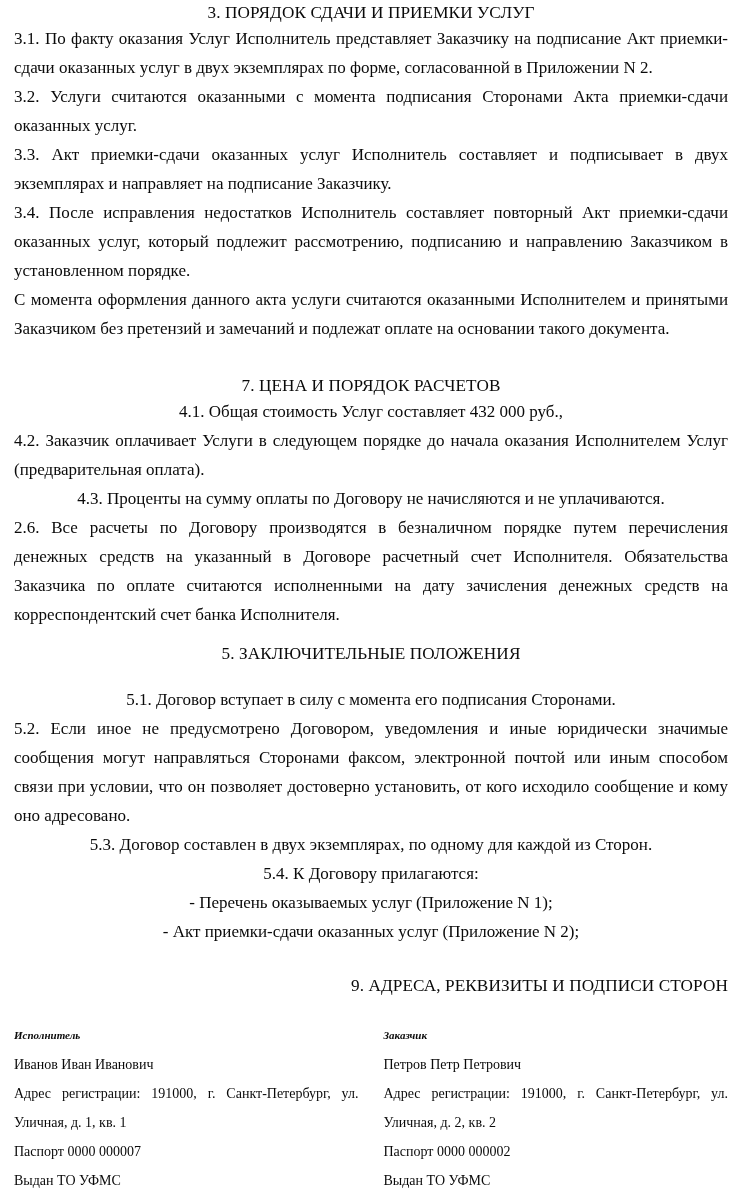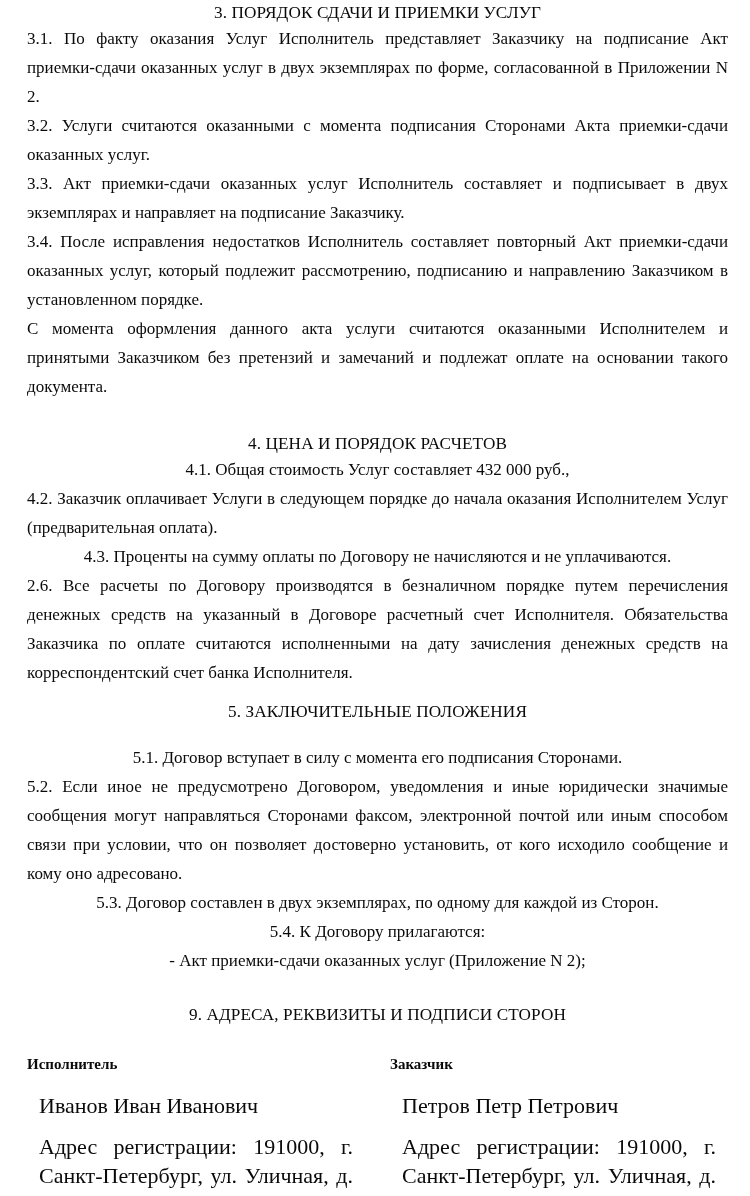--- a/index.html
+++ b/index.html
@@ -14,37 +14,37 @@
     overflow: hidden;
     font-family: "Liberation Serif", "DejaVu Serif", serif;
     color: #0a0a0a;
     -webkit-font-smoothing: antialiased;
   }
   .page {
     position: relative;
     width: 750px;
     height: 968px;
     box-sizing: border-box;
-    padding: 0 22px 0 27px;
+    padding: 0 22px 0 14px;
   }
 
   
   .section-heading {
     text-align: center;
     font-size: 17.2px;
     line-height: 23px;
     font-weight: 400;
     margin: 0;
     letter-spacing: 0.1px;
     white-space: nowrap;
   }
   .heading-3 { margin-top: 1px; }
   .heading-4 { margin-top: 31px; }
   .heading-5 { margin-top: 13px; }
-  .heading-9 { margin-top: 28px; }
+  .heading-9 { margin-top: 28px; text-align: right; }
 
   
   p.para {
     margin: 0;
     font-size: 17px;
     line-height: 29px;
     text-align: justify;
     text-justify: inter-word;
     text-indent: 0;
     hyphens: none;
@@ -59,64 +59,66 @@
     align-items: flex-start;
     margin-top: 24px;
   }
   .col {
     width: 346px;
     box-sizing: border-box;
   }
   .col-left { margin-right: 25px; }
 
   .col .party-role {
-    font-size: 15px;
+    font-size: 11px;
     line-height: 29px;
     font-weight: 700;
     margin: 0;
+    font-style: italic;
   }
   .col .party-line {
-    font-size: 22px;
+    font-size: 14px;
     line-height: 29px;
-    margin: 12px;
+    margin: 0;
     text-align: left;
   }
   .col .party-line.just {
     text-align: justify;
     text-justify: inter-word;
   }
 </style>
 </head>
 <body>
 
 <div class="page">
 
   <h2 class="section-heading heading-3">3. ПОРЯДОК СДАЧИ И ПРИЕМКИ УСЛУГ</h2>
 
   <p class="para">3.1. По факту оказания Услуг Исполнитель представляет Заказчику на подписание Акт приемки-сдачи оказанных услуг в двух экземплярах по форме, согласованной в Приложении N 2.</p>
   <p class="para">3.2. Услуги считаются оказанными с момента подписания Сторонами Акта приемки-сдачи оказанных услуг.</p>
   <p class="para">3.3. Акт приемки-сдачи оказанных услуг Исполнитель составляет и подписывает в двух экземплярах и направляет на подписание Заказчику.</p>
   <p class="para">3.4. После исправления недостатков Исполнитель составляет повторный Акт приемки-сдачи оказанных услуг, который подлежит рассмотрению, подписанию и направлению Заказчиком в установленном порядке.</p>
   <p class="para">С момента оформления данного акта услуги считаются оказанными Исполнителем и принятыми Заказчиком без претензий и замечаний и подлежат оплате на основании такого документа.</p>
 
-  <h2 class="section-heading heading-4">4. ЦЕНА И ПОРЯДОК РАСЧЕТОВ</h2>
+  <h2 class="section-heading heading-4">7. ЦЕНА И ПОРЯДОК РАСЧЕТОВ</h2>
 
   <p class="para nojust">4.1. Общая стоимость Услуг составляет 432 000 руб.,</p>
   <p class="para">4.2. Заказчик оплачивает Услуги в следующем порядке до начала оказания Исполнителем Услуг (предварительная оплата).</p>
   <p class="para nojust">4.3. Проценты на сумму оплаты по Договору не начисляются и не уплачиваются.</p>
   <p class="para">2.6. Все расчеты по Договору производятся в безналичном порядке путем перечисления денежных средств на указанный в Договоре расчетный счет Исполнителя. Обязательства Заказчика по оплате считаются исполненными на дату зачисления денежных средств на корреспондентский счет банка Исполнителя.</p>
 
   <h2 class="section-heading heading-5">5. ЗАКЛЮЧИТЕЛЬНЫЕ ПОЛОЖЕНИЯ</h2>
 
   <div class="gap-md"></div>
 
   <p class="para nojust">5.1. Договор вступает в силу с момента его подписания Сторонами.</p>
   <p class="para">5.2. Если иное не предусмотрено Договором, уведомления и иные юридически значимые сообщения могут направляться Сторонами факсом, электронной почтой или иным способом связи при условии, что он позволяет достоверно установить, от кого исходило сообщение и кому оно адресовано.</p>
   <p class="para nojust">5.3. Договор составлен в двух экземплярах, по одному для каждой из Сторон.</p>
   <p class="para nojust">5.4. К Договору прилагаются:</p>
+  <p class="para nojust">- Перечень оказываемых услуг (Приложение N 1);</p>
   <p class="para nojust">- Акт приемки-сдачи оказанных услуг (Приложение N 2);</p>
 
   <h2 class="section-heading heading-9">9. АДРЕСА, РЕКВИЗИТЫ И ПОДПИСИ СТОРОН</h2>
 
   <div class="columns">
 
     <div class="col col-left">
       <p class="party-role">Исполнитель</p>
       <p class="party-line">Иванов Иван Иванович</p>
       <p class="party-line just">Адрес регистрации: 191000, г. Санкт-Петербург, ул. Уличная, д. 1, кв. 1</p>

